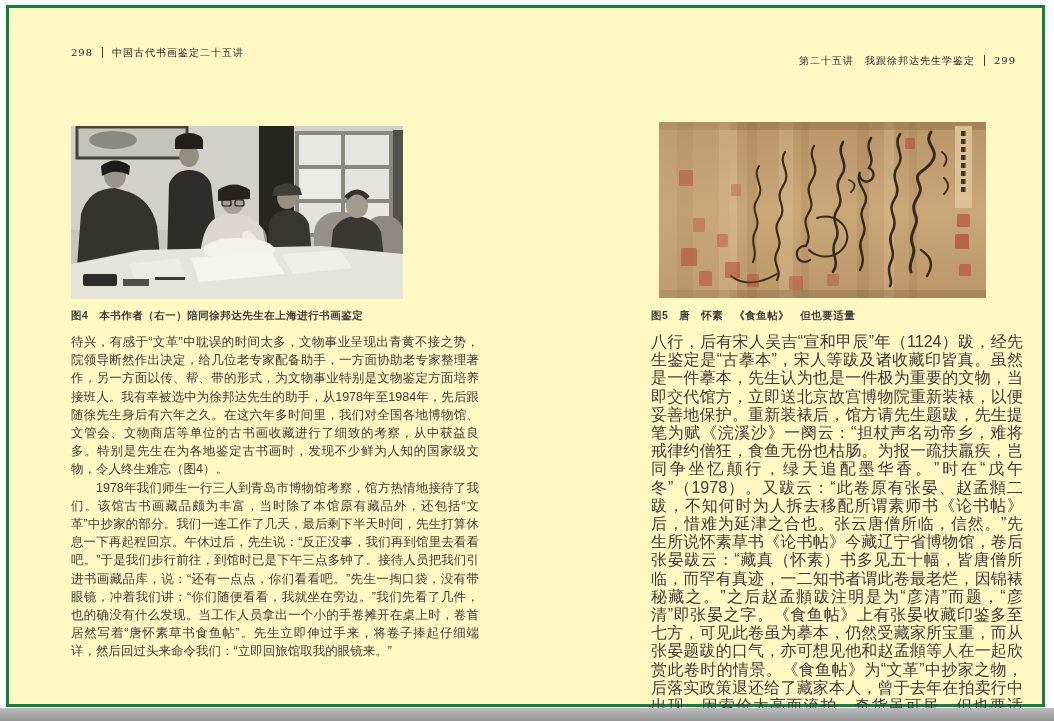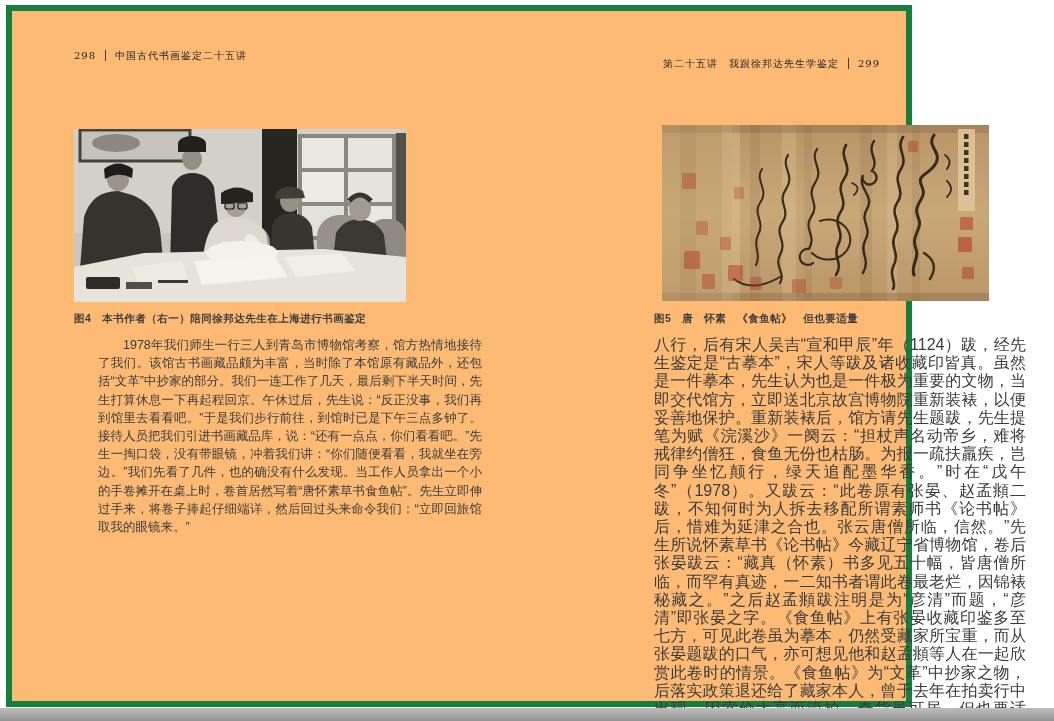--- a/index.html
+++ b/index.html
@@ -3,23 +3,23 @@
 <meta charset="utf-8">
 <style>
   html,body{margin:0;padding:0;}
   body{
     width:1054px;height:721px;position:relative;overflow:hidden;
     background:#ffffff;
     font-family:"Liberation Sans","DejaVu Sans",sans-serif;
     color:#3a3a3a;
   }
   .scan{
-    position:absolute;left:6px;top:5px;width:906px;height:702px;
-    background:#fdba74;
-    border:6px solid #15803d;
+    position:absolute;left:6px;top:5px;width:1039px;height:702px;
+    background:#fef9c3;
+    border:3px solid #15803d;
     box-sizing:border-box;
   }
   .bottom-strip{
     position:absolute;left:0;top:708px;width:1054px;height:13px;
     background:linear-gradient(#bdbdbd,#949494);
   }
   .running-head{
     position:absolute;top:38px;font-size:10px;color:#23232e;
     font-family:"DejaVu Serif","Liberation Serif",serif;
     letter-spacing:1px;white-space:nowrap;
@@ -41,21 +41,21 @@
   .cap-left{left:62px;}
   .cap-right{left:642px;}
   .body-col{
     position:absolute;top:325px;text-align:justify;
     font-size:12.5px;line-height:18.2px;color:#3b3b3b;
     font-family:"Liberation Sans","DejaVu Sans",sans-serif;
   }
   .col-left{left:62px;width:408px;}
   .col-right{left:642px;width:372px;font-size:16px;}
   .body-col p{margin:0;}
-  .body-col p.indent{text-indent:2em;margin-left:24px;}
+  .body-col p.indent{text-indent:2em;}
 </style>
 </head>
 <body>
 
 <div class="scan">
 
   <div class="running-head head-left">
     <span class="page-num">298</span><span class="head-divider"></span><span>中国古代书画鉴定二十五讲</span>
   </div>
 
@@ -113,20 +113,21 @@
     <path d="M210 128 L268 124 L282 142 L222 148 Z" fill="#f1eee6"></path>
     <path d="M58 138 L108 132 L114 150 L64 154 Z" fill="#eeebe2"></path>
     <rect x="12" y="148" width="34" height="12" rx="2" fill="#2c2b27"></rect>
     <rect x="52" y="153" width="26" height="7" fill="#514f49"></rect>
     <rect x="84" y="151" width="30" height="3" fill="#3a3934"></rect>
   </svg>
 
   <div class="figure-caption cap-left">图4　本书作者（右一）陪同徐邦达先生在上海进行书画鉴定</div>
 
   <div class="body-col col-left">
+    <p>待兴，有感于“文革”中耽误的时间太多，文物事业呈现出青黄不接之势，院领导断然作出决定，给几位老专家配备助手，一方面协助老专家整理著作，另一方面以传、帮、带的形式，为文物事业特别是文物鉴定方面培养接班人。我有幸被选中为徐邦达先生的助手，从1978年至1984年，先后跟随徐先生身后有六年之久。在这六年多时间里，我们对全国各地博物馆、文管会、文物商店等单位的古书画收藏进行了细致的考察，从中获益良多。特别是先生在为各地鉴定古书画时，发现不少鲜为人知的国家级文物，令人终生难忘（图4）。</p>
     <p class="indent">1978年我们师生一行三人到青岛市博物馆考察，馆方热情地接待了我们。该馆古书画藏品颇为丰富，当时除了本馆原有藏品外，还包括“文革”中抄家的部分。我们一连工作了几天，最后剩下半天时间，先生打算休息一下再起程回京。午休过后，先生说：“反正没事，我们再到馆里去看看吧。”于是我们步行前往，到馆时已是下午三点多钟了。接待人员把我们引进书画藏品库，说：“还有一点点，你们看看吧。”先生一掏口袋，没有带眼镜，冲着我们讲：“你们随便看看，我就坐在旁边。”我们先看了几件，也的确没有什么发现。当工作人员拿出一个小的手卷摊开在桌上时，卷首居然写着“唐怀素草书食鱼帖”。先生立即伸过手来，将卷子捧起仔细端详，然后回过头来命令我们：“立即回旅馆取我的眼镜来。”</p>
   </div>
 
   <div class="running-head head-right">
     <span>第二十五讲　我跟徐邦达先生学鉴定</span><span class="head-divider"></span><span class="page-num">299</span>
   </div>
 
   <svg class="figure-img scroll-art" viewBox="0 0 327 176" role="img" aria-label="唐怀素草书食鱼帖">
     <defs>
       <linearGradient id="tan" x1="0" y1="0" x2="0" y2="1">

